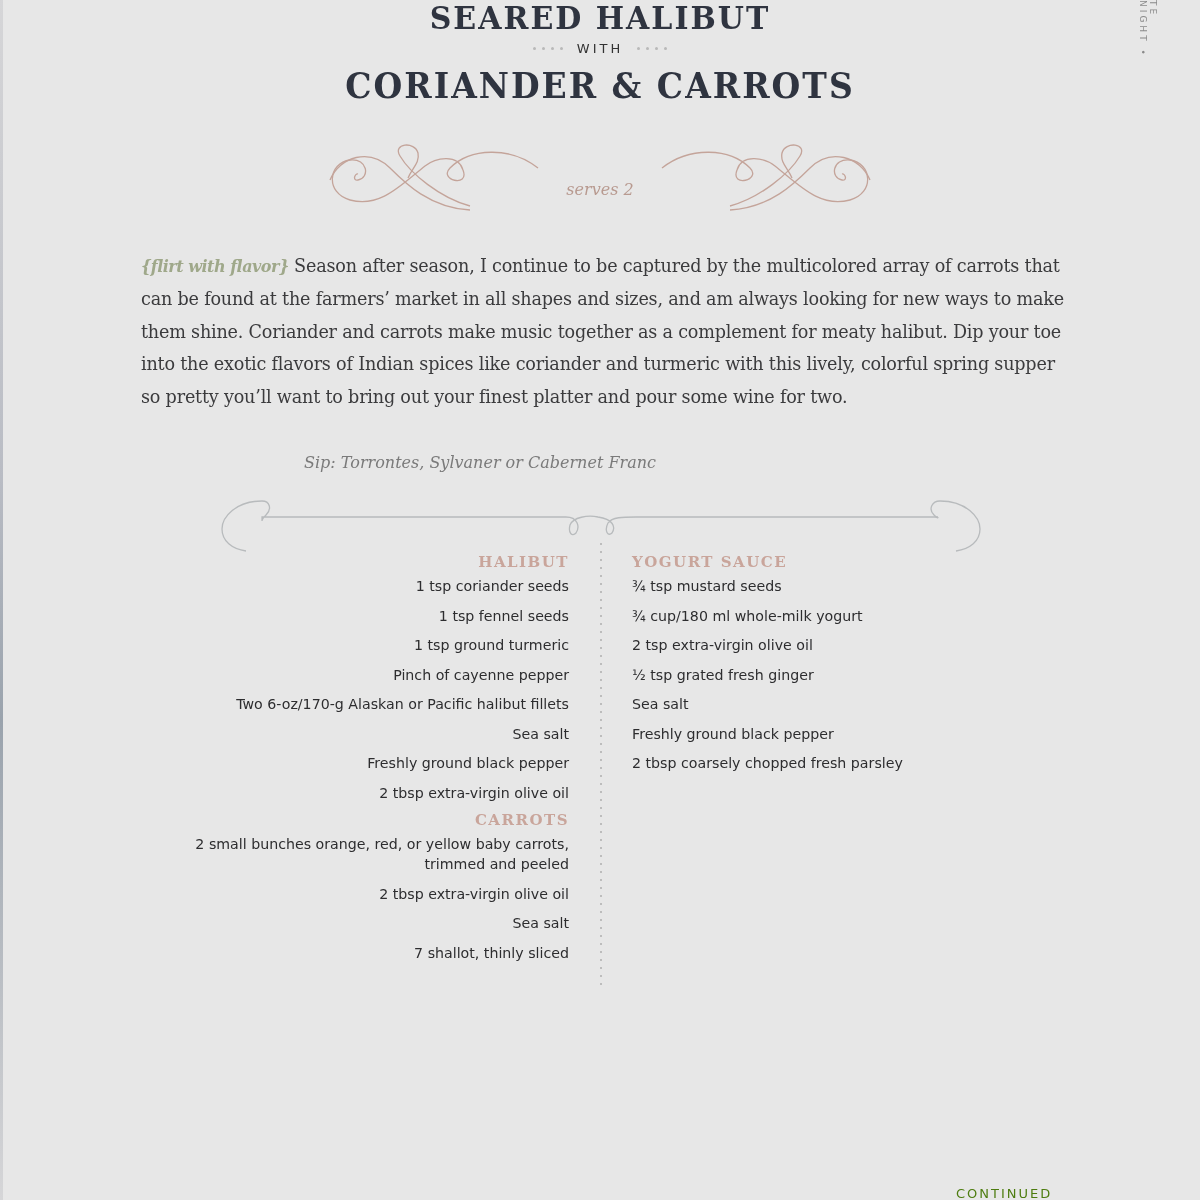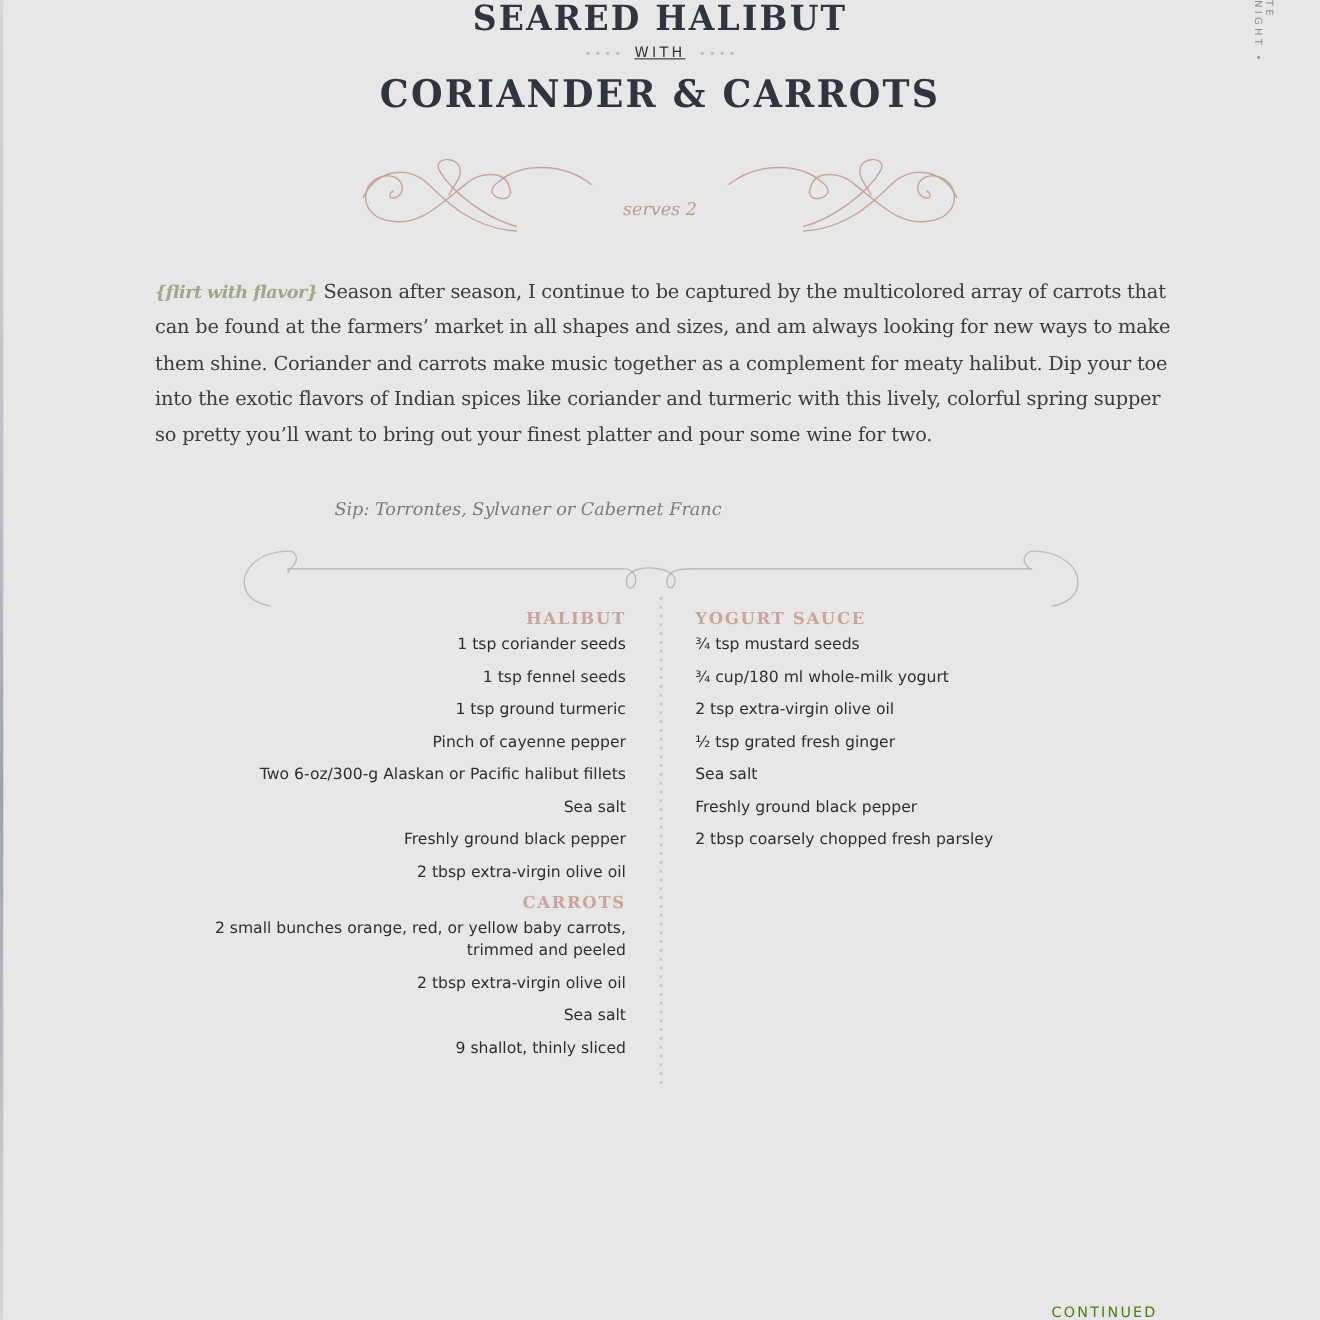--- a/index.html
+++ b/index.html
@@ -24,21 +24,21 @@
     position:absolute; left:0; width:1200px; text-align:center;
     font-family:"DejaVu Serif", serif; font-weight:bold;
     color:#2f3440; letter-spacing:2px;
     transform:scaleY(1.05);
   }
   .t1 { top:0px; font-size:30px; }
   .t2 { top:66px; font-size:33px; }
   .with-row {
     position:absolute; top:41px; left:0; width:1200px;
     display:flex; justify-content:center; align-items:center; gap:14px;
-    font-family:"DejaVu Sans", sans-serif; font-size:13px; letter-spacing:3px; color:#333;text-decoration:underline;
+    font-family:"DejaVu Sans", sans-serif; font-size:13px; letter-spacing:3px; color:#333;
   }
   .dots { display:flex; gap:6px; }
   .dots span { width:3px; height:3px; border-radius:50%; background:#b9b9b9; display:block; }
   .flourish { position:absolute; top:138px; left:320px; width:560px; height:80px; }
   .serves {
     position:absolute; top:180px; left:0; width:1200px; text-align:center;
     font-style:italic; font-size:16px; color:#b89a90;
   }
   .intro {
     position:absolute; top:250px; left:141px; width:930px;
@@ -124,29 +124,29 @@
 </svg>
 
 <div class="col-divider"></div>
 
 <div class="ing-col ing-left">
   <div class="sec-head">HALIBUT</div>
   <div class="ing-item">1 tsp coriander seeds</div>
   <div class="ing-item">1 tsp fennel seeds</div>
   <div class="ing-item">1 tsp ground turmeric</div>
   <div class="ing-item">Pinch of cayenne pepper</div>
-  <div class="ing-item">Two 6-oz/300-g Alaskan or Pacific halibut fillets</div>
+  <div class="ing-item">Two 6-oz/170-g Alaskan or Pacific halibut fillets</div>
   <div class="ing-item">Sea salt</div>
   <div class="ing-item">Freshly ground black pepper</div>
   <div class="ing-item">2 tbsp extra-virgin olive oil</div>
   <div class="sec-head" style="margin-top:-2px;">CARROTS</div>
   <div class="ing-item" style="padding-left:10px;">2 small bunches orange, red, or yellow baby carrots, trimmed and peeled</div>
   <div class="ing-item">2 tbsp extra-virgin olive oil</div>
   <div class="ing-item">Sea salt</div>
-  <div class="ing-item">9 shallot, thinly sliced</div>
+  <div class="ing-item">7 shallot, thinly sliced</div>
 </div>
 
 <div class="ing-col ing-right">
   <div class="sec-head">YOGURT SAUCE</div>
   <div class="ing-item">¾ tsp mustard seeds</div>
   <div class="ing-item">¾ cup/180 ml whole-milk yogurt</div>
   <div class="ing-item">2 tsp extra-virgin olive oil</div>
   <div class="ing-item">½ tsp grated fresh ginger</div>
   <div class="ing-item">Sea salt</div>
   <div class="ing-item">Freshly ground black pepper</div>

